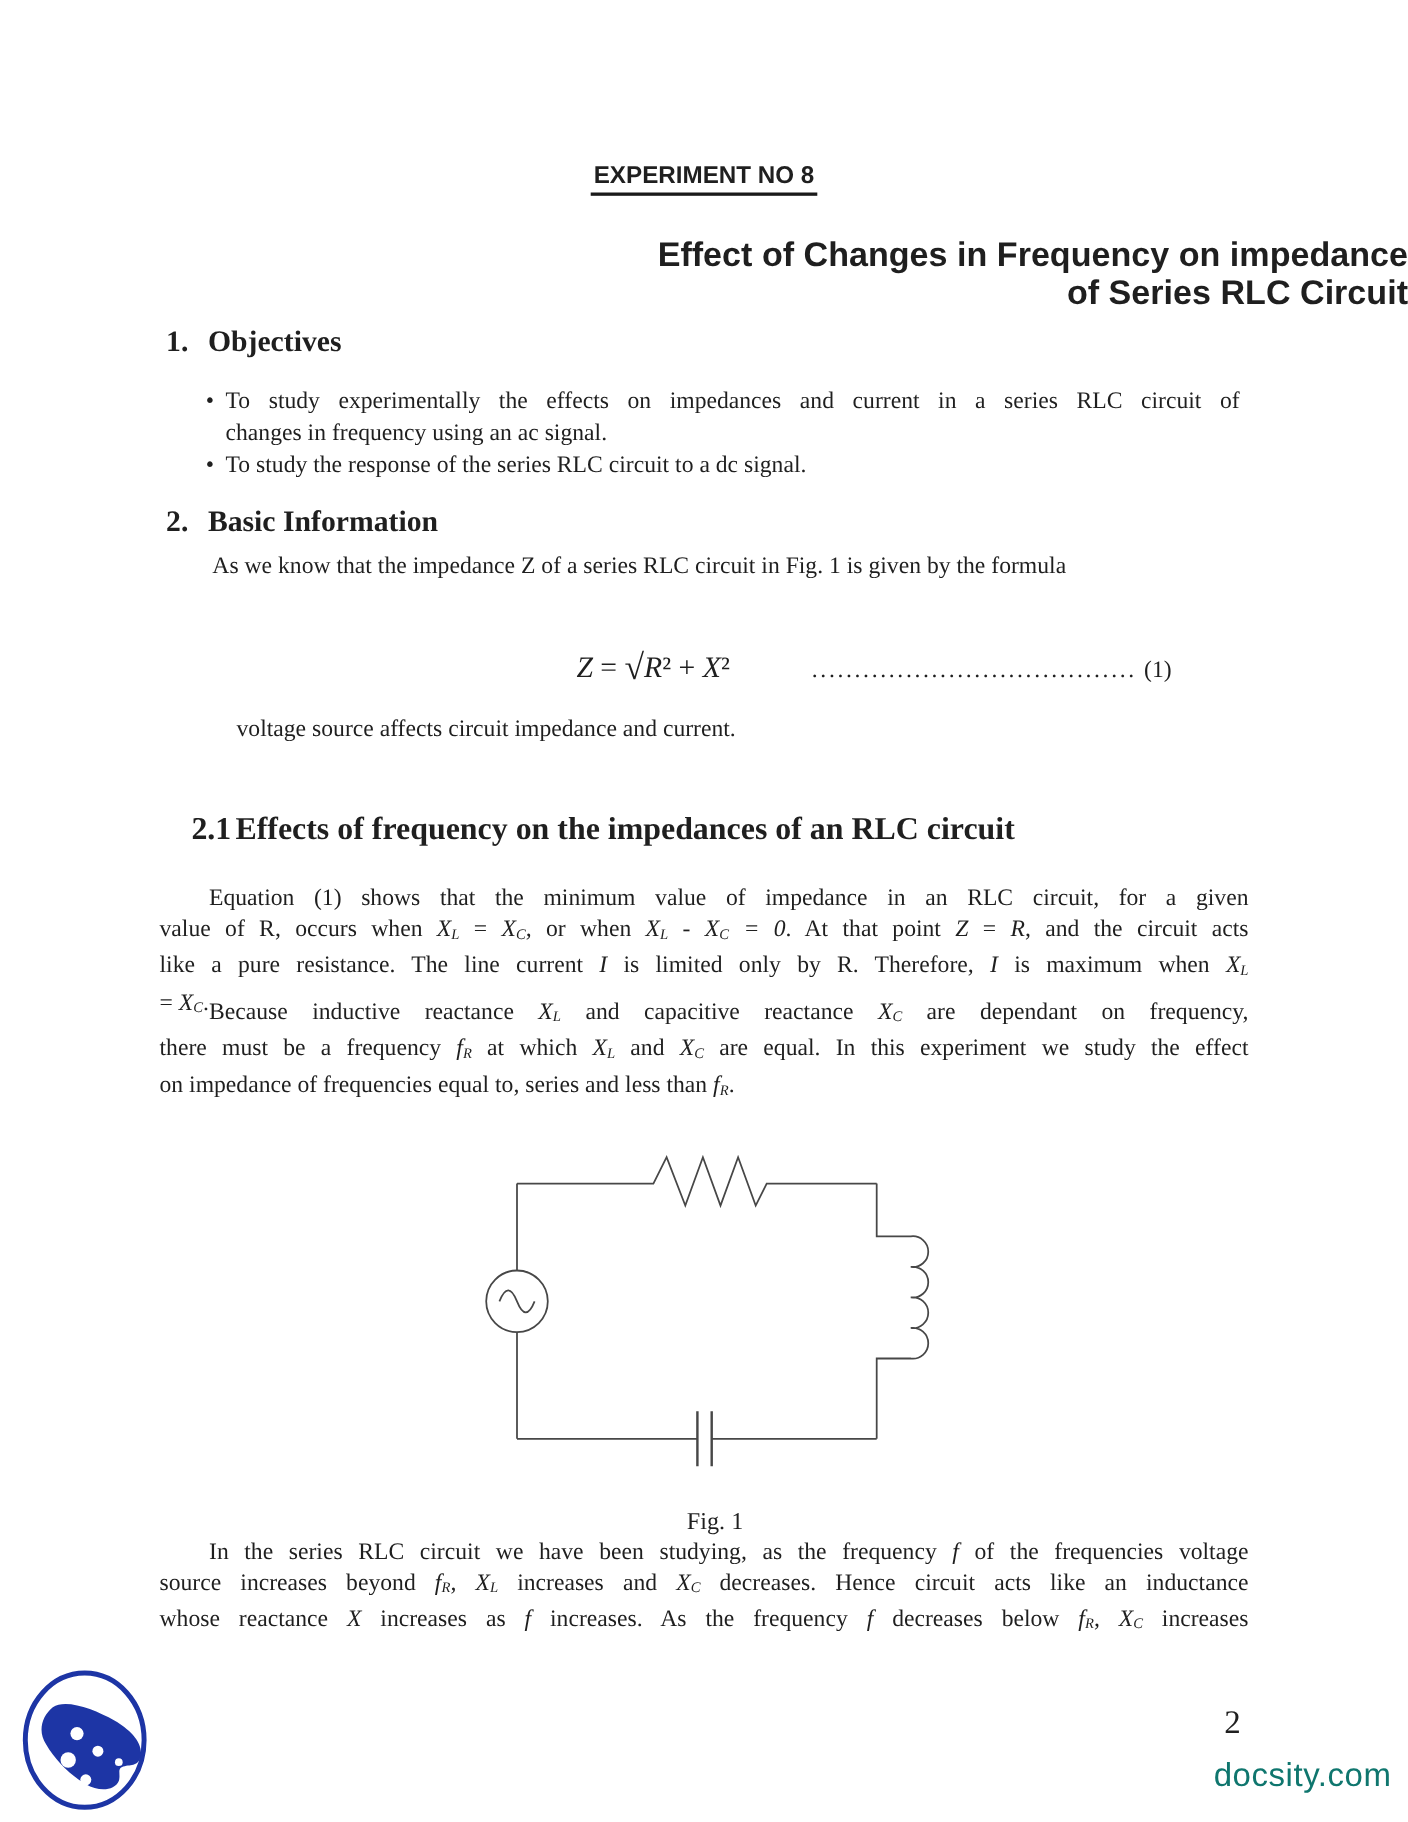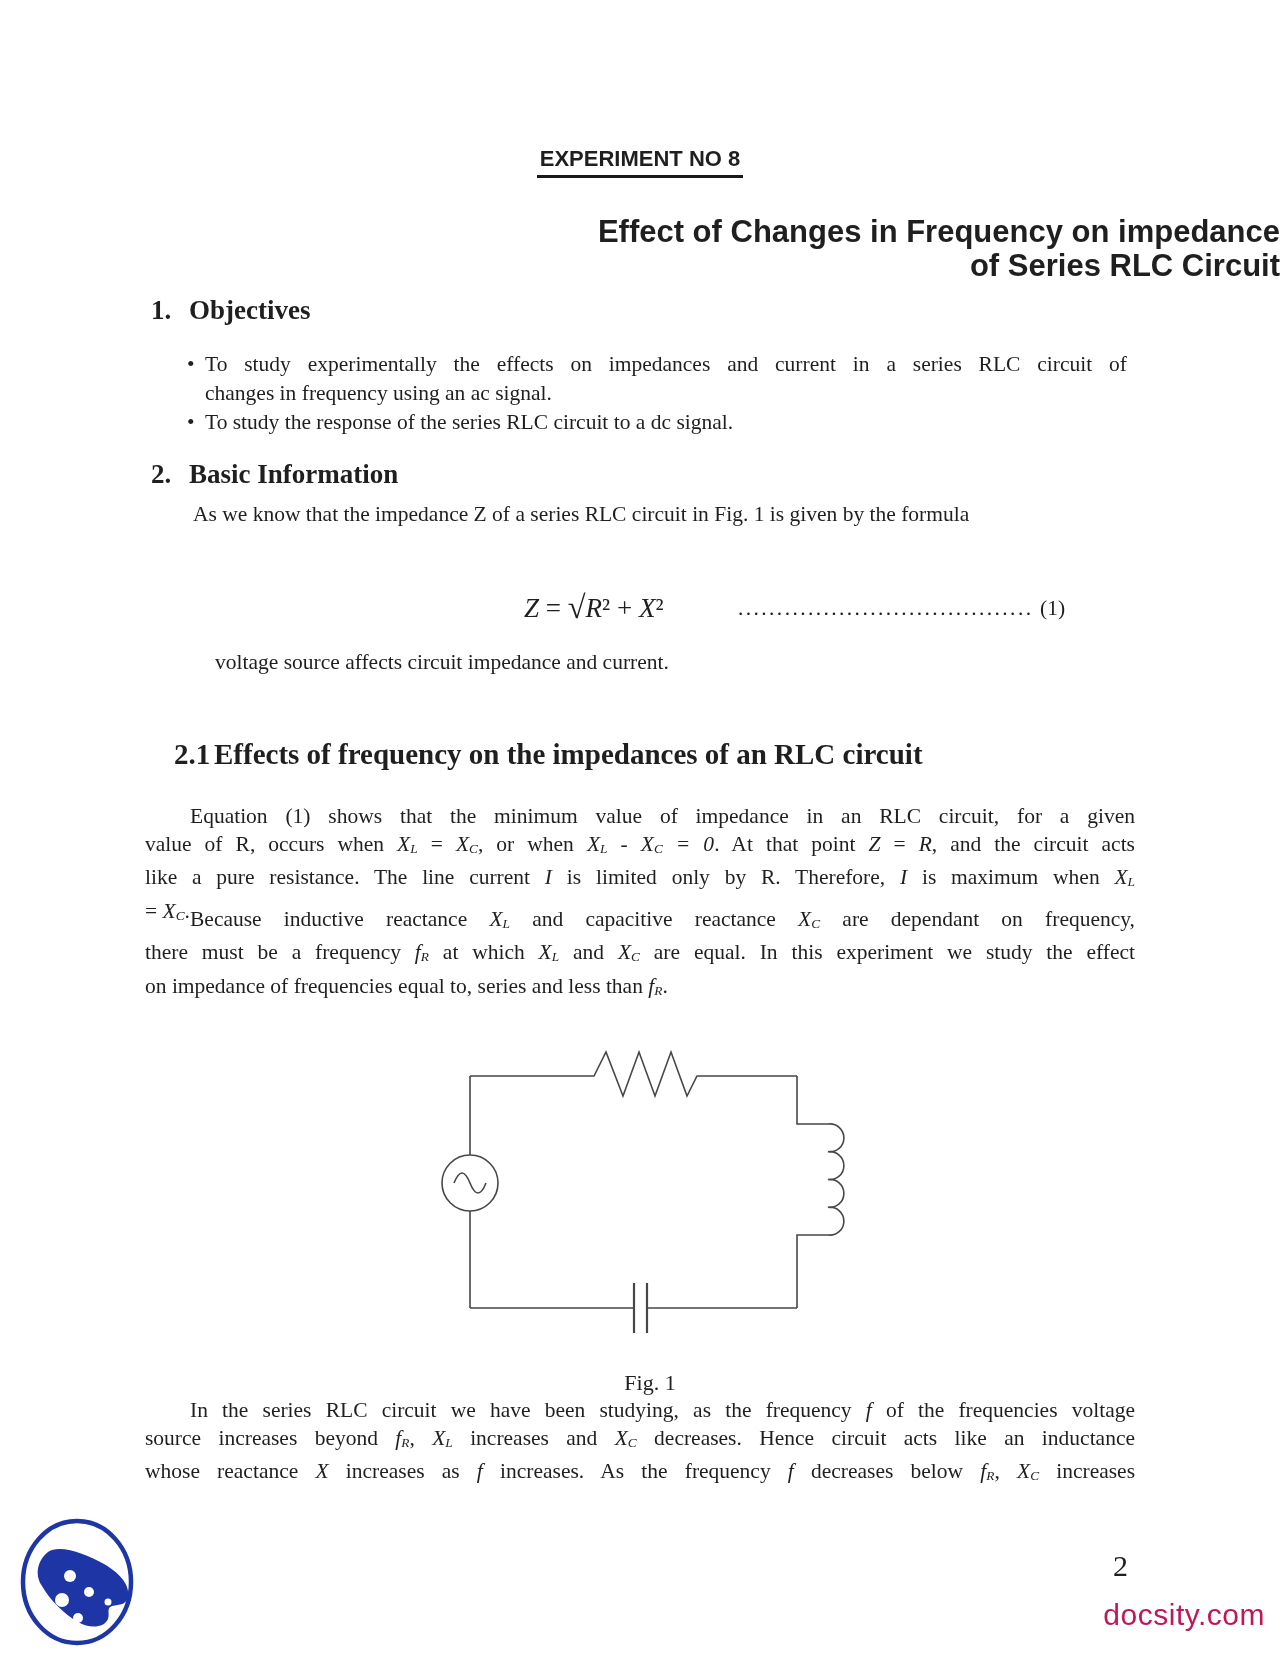--- a/index.html
+++ b/index.html
@@ -54,21 +54,21 @@
   .seg-rad{font-size:1.2em;vertical-align:-0.04em;}
 
   
   #circuit-svg{left:430px;top:1040px;}
   #figure-caption{top:1370px;left:10px;width:1280px;text-align:center;font-size:22px;}
 
   
   #docsity-logo{left:20px;top:1516px;}
   #page-number{left:1113px;top:1549px;font-size:30px;}
   #brand-link{right:15px;top:1598px;font-family:"Liberation Sans",sans-serif;
-              font-size:30px;color:#be185d;letter-spacing:0.5px;text-decoration:none;cursor:pointer;}
+              font-size:30px;color:#0f766e;letter-spacing:0.5px;text-decoration:none;cursor:pointer;}
 </style>
 </head>
 <body>
 
 <div class="abs title">
   <span class="title-underline">EXPERIMENT NO 8</span>
 </div>
 <div class="abs subtitle">
   <div>Effect of Changes in Frequency on impedance</div>
   <div>of Series RLC Circuit</div>

